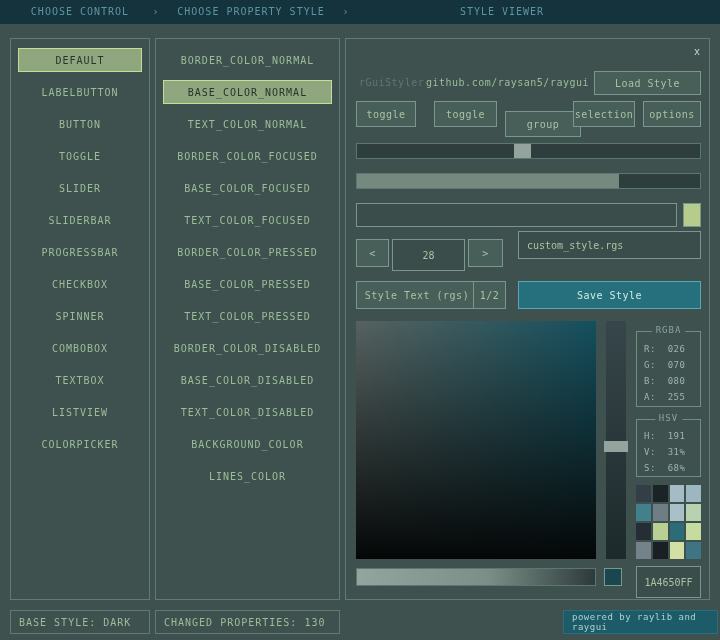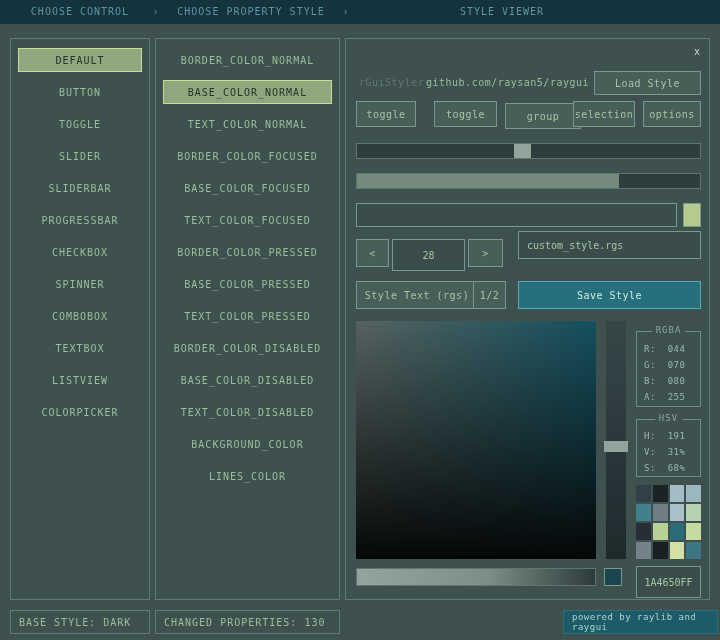--- a/index.html
+++ b/index.html
@@ -51,20 +51,21 @@
   <span style="left:10px;width:140px;">CHOOSE CONTROL</span>
   <span style="left:150px;width:12px;">›</span>
   <span style="left:162px;width:178px;">CHOOSE PROPERTY STYLE</span>
   <span style="left:340px;width:12px;">›</span>
   <span style="left:352px;width:300px;">STYLE VIEWER</span>
 </div>
 
 <div class="abs panel" style="left:10px;top:38px;width:140px;height:562px;">
   <div class="list">
     <div class="list-item selected">DEFAULT</div>
+    <div class="list-item">LABELBUTTON</div>
     <div class="list-item">BUTTON</div>
     <div class="list-item">TOGGLE</div>
     <div class="list-item">SLIDER</div>
     <div class="list-item">SLIDERBAR</div>
     <div class="list-item">PROGRESSBAR</div>
     <div class="list-item">CHECKBOX</div>
     <div class="list-item">SPINNER</div>
     <div class="list-item">COMBOBOX</div>
     <div class="list-item">TEXTBOX</div>
     <div class="list-item">LISTVIEW</div>
@@ -93,21 +94,21 @@
 
 <div class="abs window">
   <div class="closebtn">x</div>
 
   <span class="abs muted" style="left:13px;top:38px;font-size:10px;letter-spacing:.5px;">rGuiStyler</span>
   <span class="abs linktxt" style="left:80px;top:38px;font-size:10px;letter-spacing:.5px;">github.com/raysan5/raygui</span>
   <div class="btn" style="left:248px;top:32px;width:107px;height:24px;">Load Style</div>
 
   <div class="btn" style="left:10px;top:62px;width:60px;height:26px;">toggle</div>
   <div class="btn" style="left:88px;top:62px;width:63px;height:26px;">toggle</div>
-  <div class="btn" style="left:159px;top:64px;width:76px;height:26px;">group</div>
+  <div class="btn" style="left:159px;top:72px;width:76px;height:26px;">group</div>
   <div class="btn" style="left:227px;top:62px;width:62px;height:26px;">selection</div>
   <div class="btn" style="left:297px;top:62px;width:58px;height:26px;">options</div>
 
   <div class="track" style="left:10px;top:104px;width:345px;height:16px;">
     <div class="abs" style="left:157px;top:0;width:17px;height:14px;background:#93a49d;"></div>
   </div>
 
   <div class="track" style="left:10px;top:134px;width:345px;height:16px;">
     <div class="abs" style="left:0;top:0;width:262px;height:14px;background:#76897f;"></div>
   </div>
@@ -128,21 +129,21 @@
       background:linear-gradient(to bottom, rgba(8,10,10,0) 0%, #050707 100%),
                  linear-gradient(to right, #566260 0%, #14505e 100%);"></div>
 
   <div class="abs" style="left:260px;top:282px;width:20px;height:238px;background:linear-gradient(to bottom,#37464a,#1d2a2c);">
     <div class="abs" style="left:-2px;top:120px;width:24px;height:11px;background:#93a49d;"></div>
   </div>
 
   <div class="grp" style="left:290px;top:292px;width:65px;height:76px;">
     <span class="grp-label">RGBA</span>
     <div style="padding:9px 0 0 7px;">
-      <div class="kv">R:  044</div>
+      <div class="kv">R:  026</div>
       <div class="kv">G:  070</div>
       <div class="kv">B:  080</div>
       <div class="kv">A:  255</div>
     </div>
   </div>
 
   <div class="grp" style="left:290px;top:380px;width:65px;height:58px;">
     <span class="grp-label">HSV</span>
     <div style="padding:8px 0 0 7px;">
       <div class="kv">H:  191</div>

